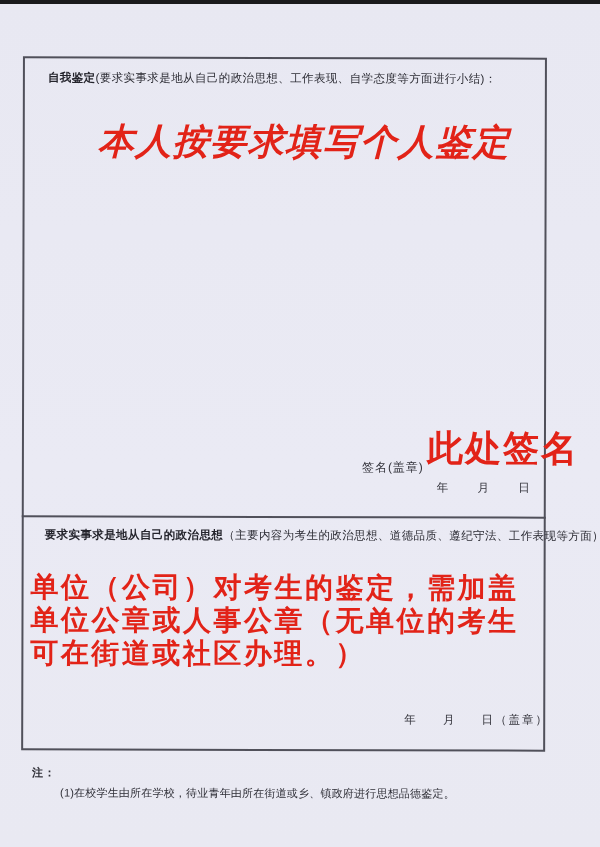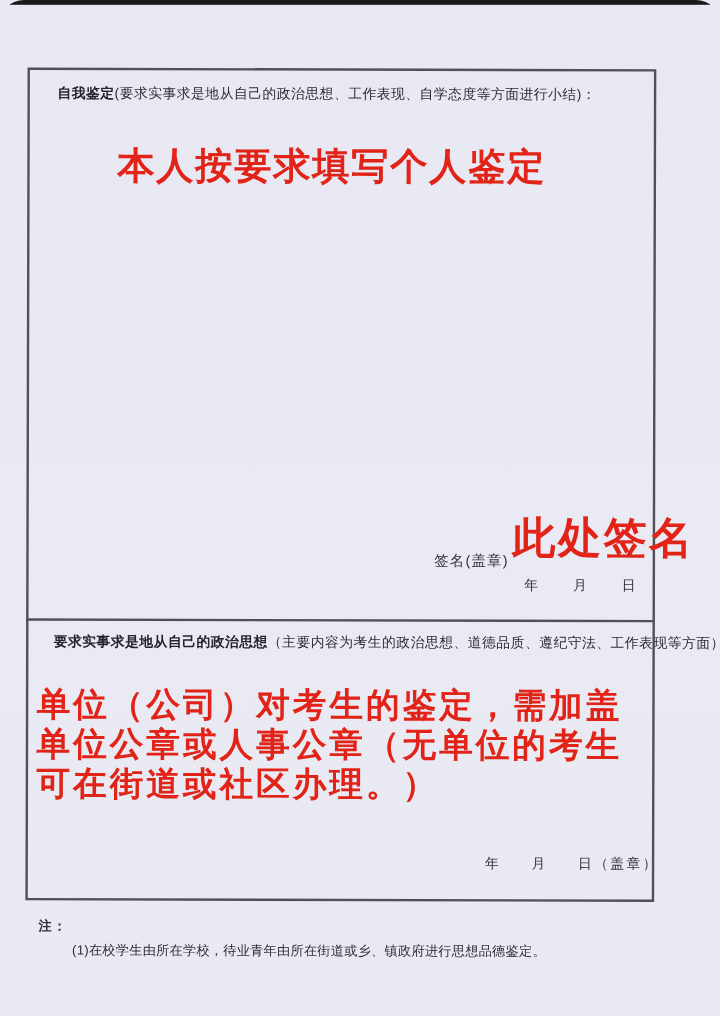--- a/index.html
+++ b/index.html
@@ -14,21 +14,20 @@
     width:600px;height:847px;
     background:var(--bg);
     font-family:"Liberation Sans","DejaVu Sans",sans-serif;
     color:var(--ink);
     overflow:hidden;
   }
   .page{
     position:relative;width:600px;height:847px;
     background:linear-gradient(180deg,#e8e8f2 0%,#eaeaf4 55%,#e9e9f2 100%);
     overflow:hidden;
-    border-radius:20px;
   }
   .scan-tilt{
     position:absolute;inset:0;
     transform:rotate(0.15deg);
   }
   .top-edge{
     position:absolute;left:0;top:0;width:600px;height:4px;
     background:var(--edge);
   }
   .form-box{
@@ -45,21 +44,21 @@
     font-size:11.5px;letter-spacing:0.4px;color:var(--ink);
   }
   .hdr b{font-weight:bold;color:#24242c;}
   .small-label{font-size:12px;letter-spacing:1px;color:#33333b;}
   .date-line{font-size:11.5px;color:#33333b;letter-spacing:2px;word-spacing:22px;text-align:right;}
   .red-note{
     color:var(--red);
     font-family:"DejaVu Serif","Liberation Serif",serif;
     font-weight:600;
   }
-  .red-main{left:97px;top:118px;font-size:31px;letter-spacing:1.5px;}
+  .red-main{left:97px;top:118px;font-size:36px;letter-spacing:1.5px;font-style:italic;}
   .red-sign-here{left:427px;top:424px;font-size:36px;letter-spacing:2px;}
   .red-block{
     left:31px;top:571px;font-size:28px;line-height:33px;letter-spacing:2.5px;
     white-space:nowrap;
   }
   .notes{
     position:absolute;left:33px;top:764px;
     display:flex;align-items:flex-start;
     font-size:11px;line-height:19.5px;color:#2e2e36;
   }

